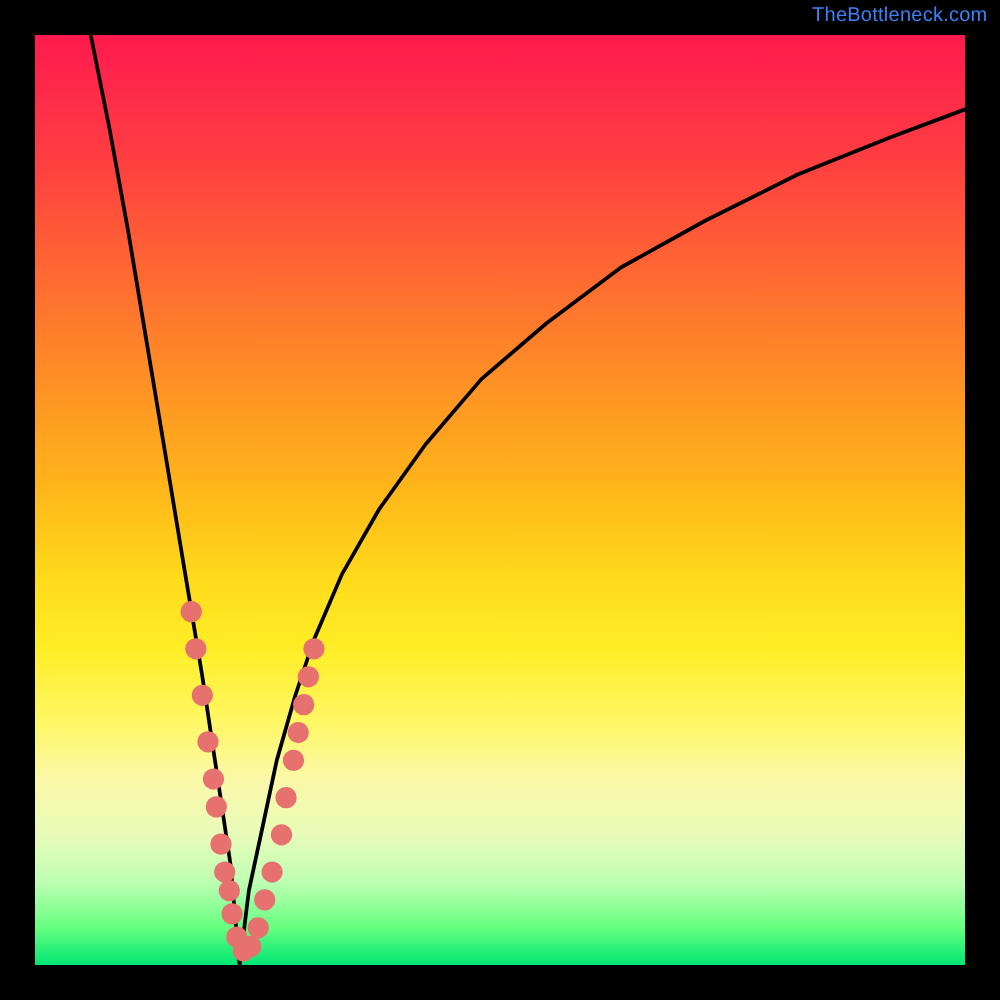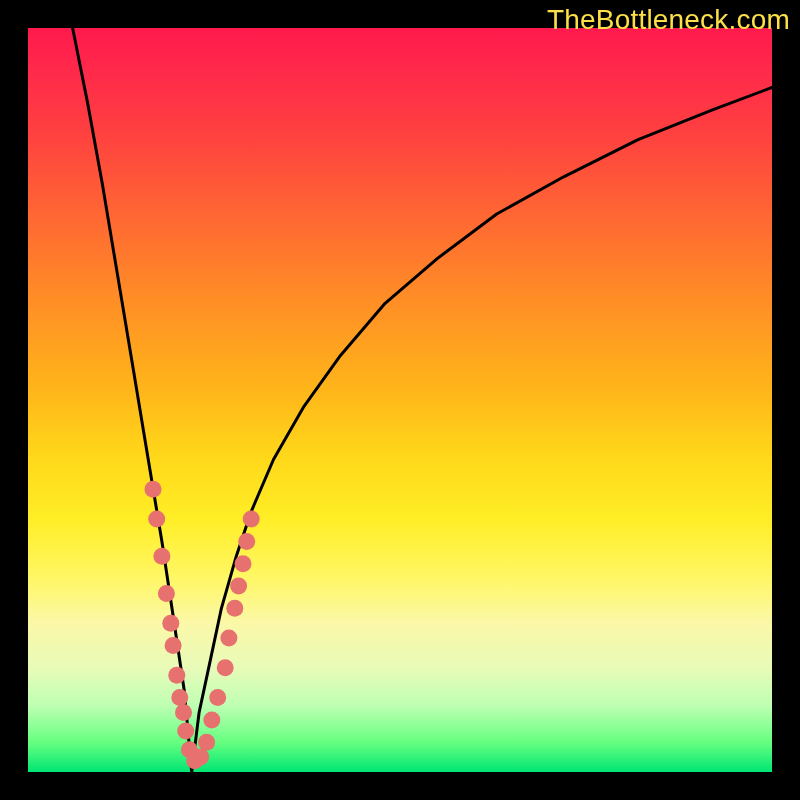--- a/index.html
+++ b/index.html
@@ -45,22 +45,22 @@
       #e8fbb8 86%,
       #bfffb3 91%,
       #66ff80 96%,
       #00e673 100%
     );
   }
   .watermark {
     position: absolute;
     top: 4px;
     right: 10px;
-    color: #fde047;
-    font-size: 28px;
+    color: #3b82f6;
+    font-size: 16px;
     font-weight: 500;
     letter-spacing: 0.2px;
     user-select: none;
   }
   svg.curve {
     position: absolute;
     inset: 0;
   }
 </style>
 </head>

